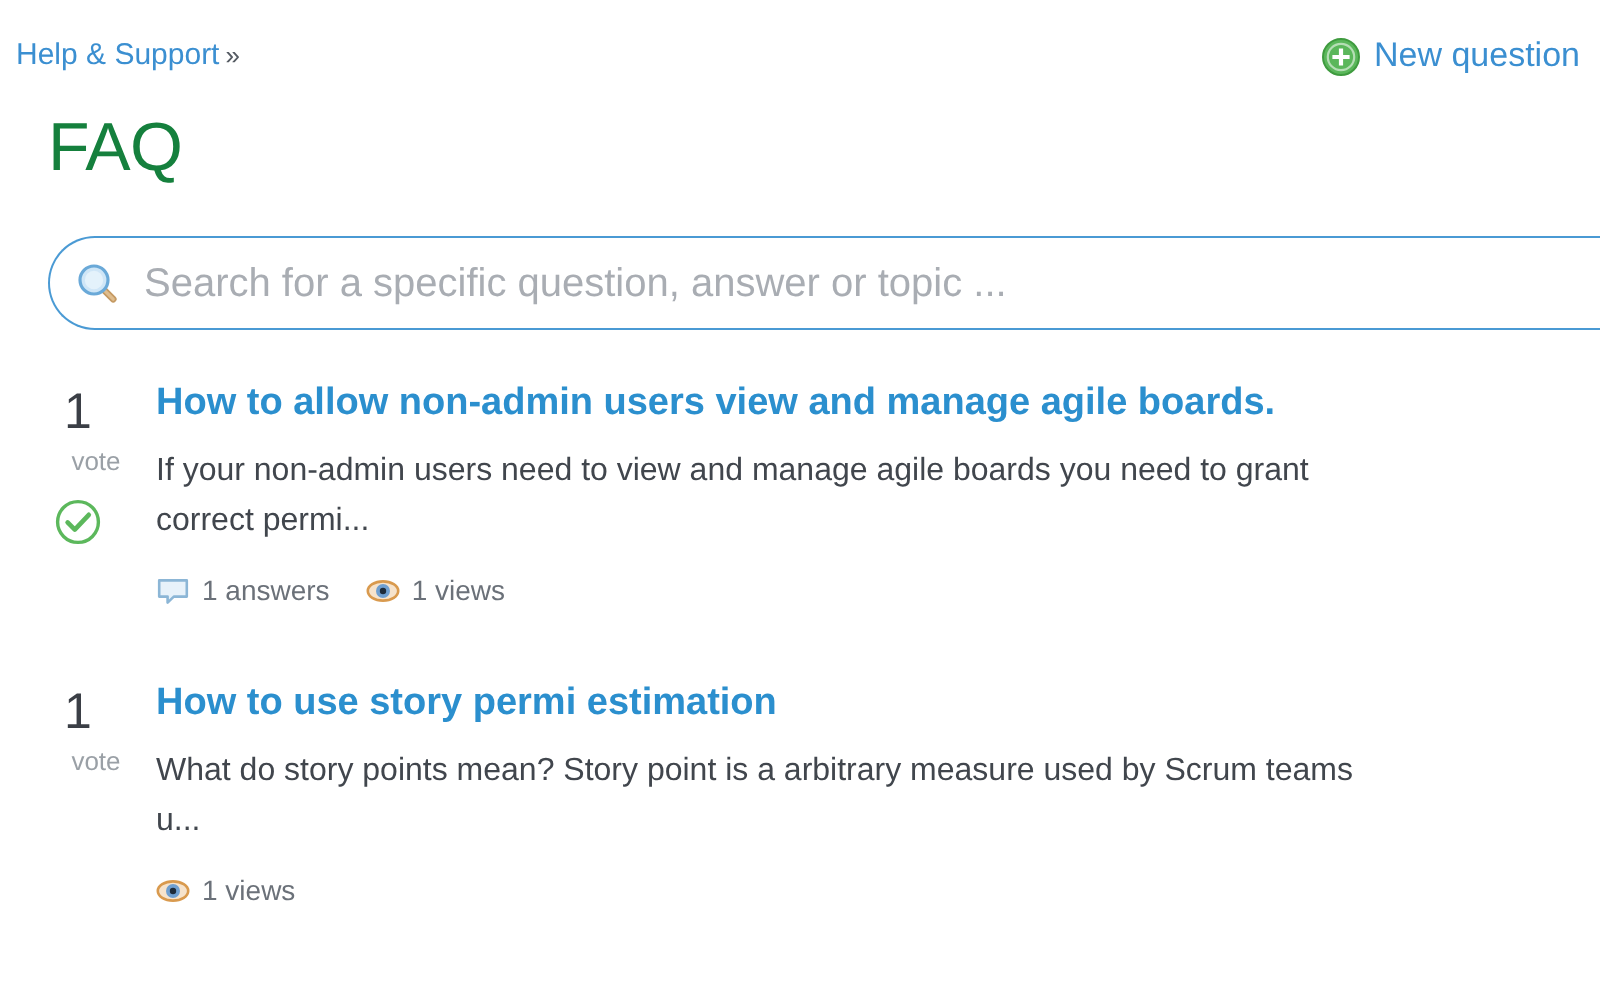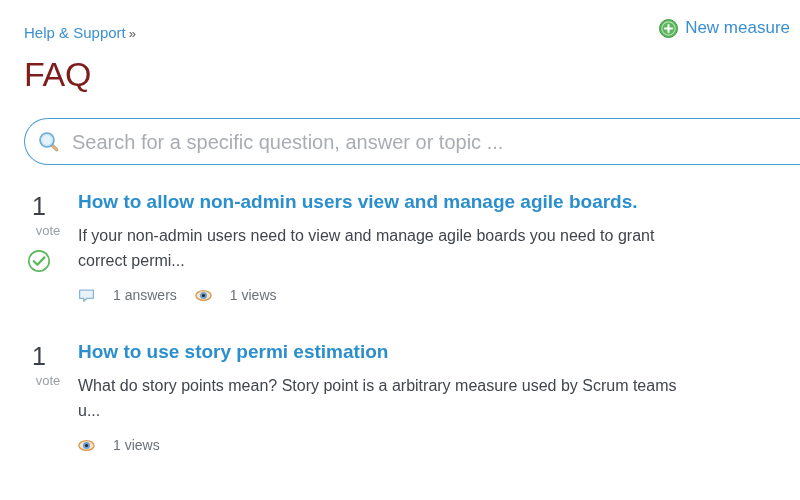--- a/index.html
+++ b/index.html
@@ -25,24 +25,24 @@
   
   .header-row {
     position: absolute;
     top: 18px;
     left: 0;
     width: 800px;
     height: 26px;
   }
   .breadcrumb {
     position: absolute;
-    left: 24px;
+    left: 8px;
     top: 0;
     font-size: 15px;
-    line-height: 30px;
+    line-height: 20px;
     white-space: nowrap;
   }
   .breadcrumb-link {
     color: #3b8fd1;
     text-decoration: none;
     cursor: pointer;
   }
   .breadcrumb-sep {
     color: #555b63;
     font-size: 13px;
@@ -73,21 +73,21 @@
   }
 
   
   .page-title {
     position: absolute;
     left: 24px;
     top: 54px;
     margin: 0;
     font-size: 34px;
     font-weight: 400;
-    color: #7f1d1d;
+    color: #15803d;
     letter-spacing: -0.3px;
     line-height: 40px;
   }
 
   
   .search-wrap {
     position: absolute;
     left: 24px;
     top: 118px;
     width: 800px;
@@ -190,21 +190,21 @@
   }
   .q-stats {
     margin-top: 13px;
     display: flex;
     align-items: center;
     gap: 18px;
   }
   .stat {
     display: flex;
     align-items: center;
-    gap: 18px;
+    gap: 6px;
   }
   .stat-text {
     font-size: 14px;
     color: #6b7179;
     line-height: 18px;
   }
   .stat-icon {
     width: 17px;
     height: 17px;
     flex: 0 0 17px;
@@ -223,21 +223,21 @@
 
     <a class="new-question" href="#">
       <span class="plus-icon">
         <svg viewBox="0 0 19 19" width="19" height="19" xmlns="http://www.w3.org/2000/svg">
           <circle cx="9.5" cy="9.5" r="9" fill="#5bb75b"></circle>
           <circle cx="9.5" cy="9.5" r="9" fill="none" stroke="#3f9b3f" stroke-width="1"></circle>
           <circle cx="9.5" cy="9.5" r="6.6" fill="none" stroke="#ffffff" stroke-width="1.1" opacity="0.55"></circle>
           <path d="M8.45 5.2h2.1v3.25h3.25v2.1h-3.25v3.25h-2.1v-3.25H5.2v-2.1h3.25z" fill="#ffffff"></path>
         </svg>
       </span>
-      <span class="new-question-label">New measure</span>
+      <span class="new-question-label">New question</span>
     </a>
   </div>
 
   <h1 class="page-title">FAQ</h1>
 
   <div class="search-wrap">
     <span class="search-icon">
       <svg viewBox="0 0 22 22" width="22" height="22" xmlns="http://www.w3.org/2000/svg">
         <path d="M13.2 13.2l5.4 5.4" stroke="#c59a63" stroke-width="3.4" stroke-linecap="round"></path>
         <path d="M13.2 13.2l5.4 5.4" stroke="#e0bd8d" stroke-width="1.6" stroke-linecap="round"></path>

